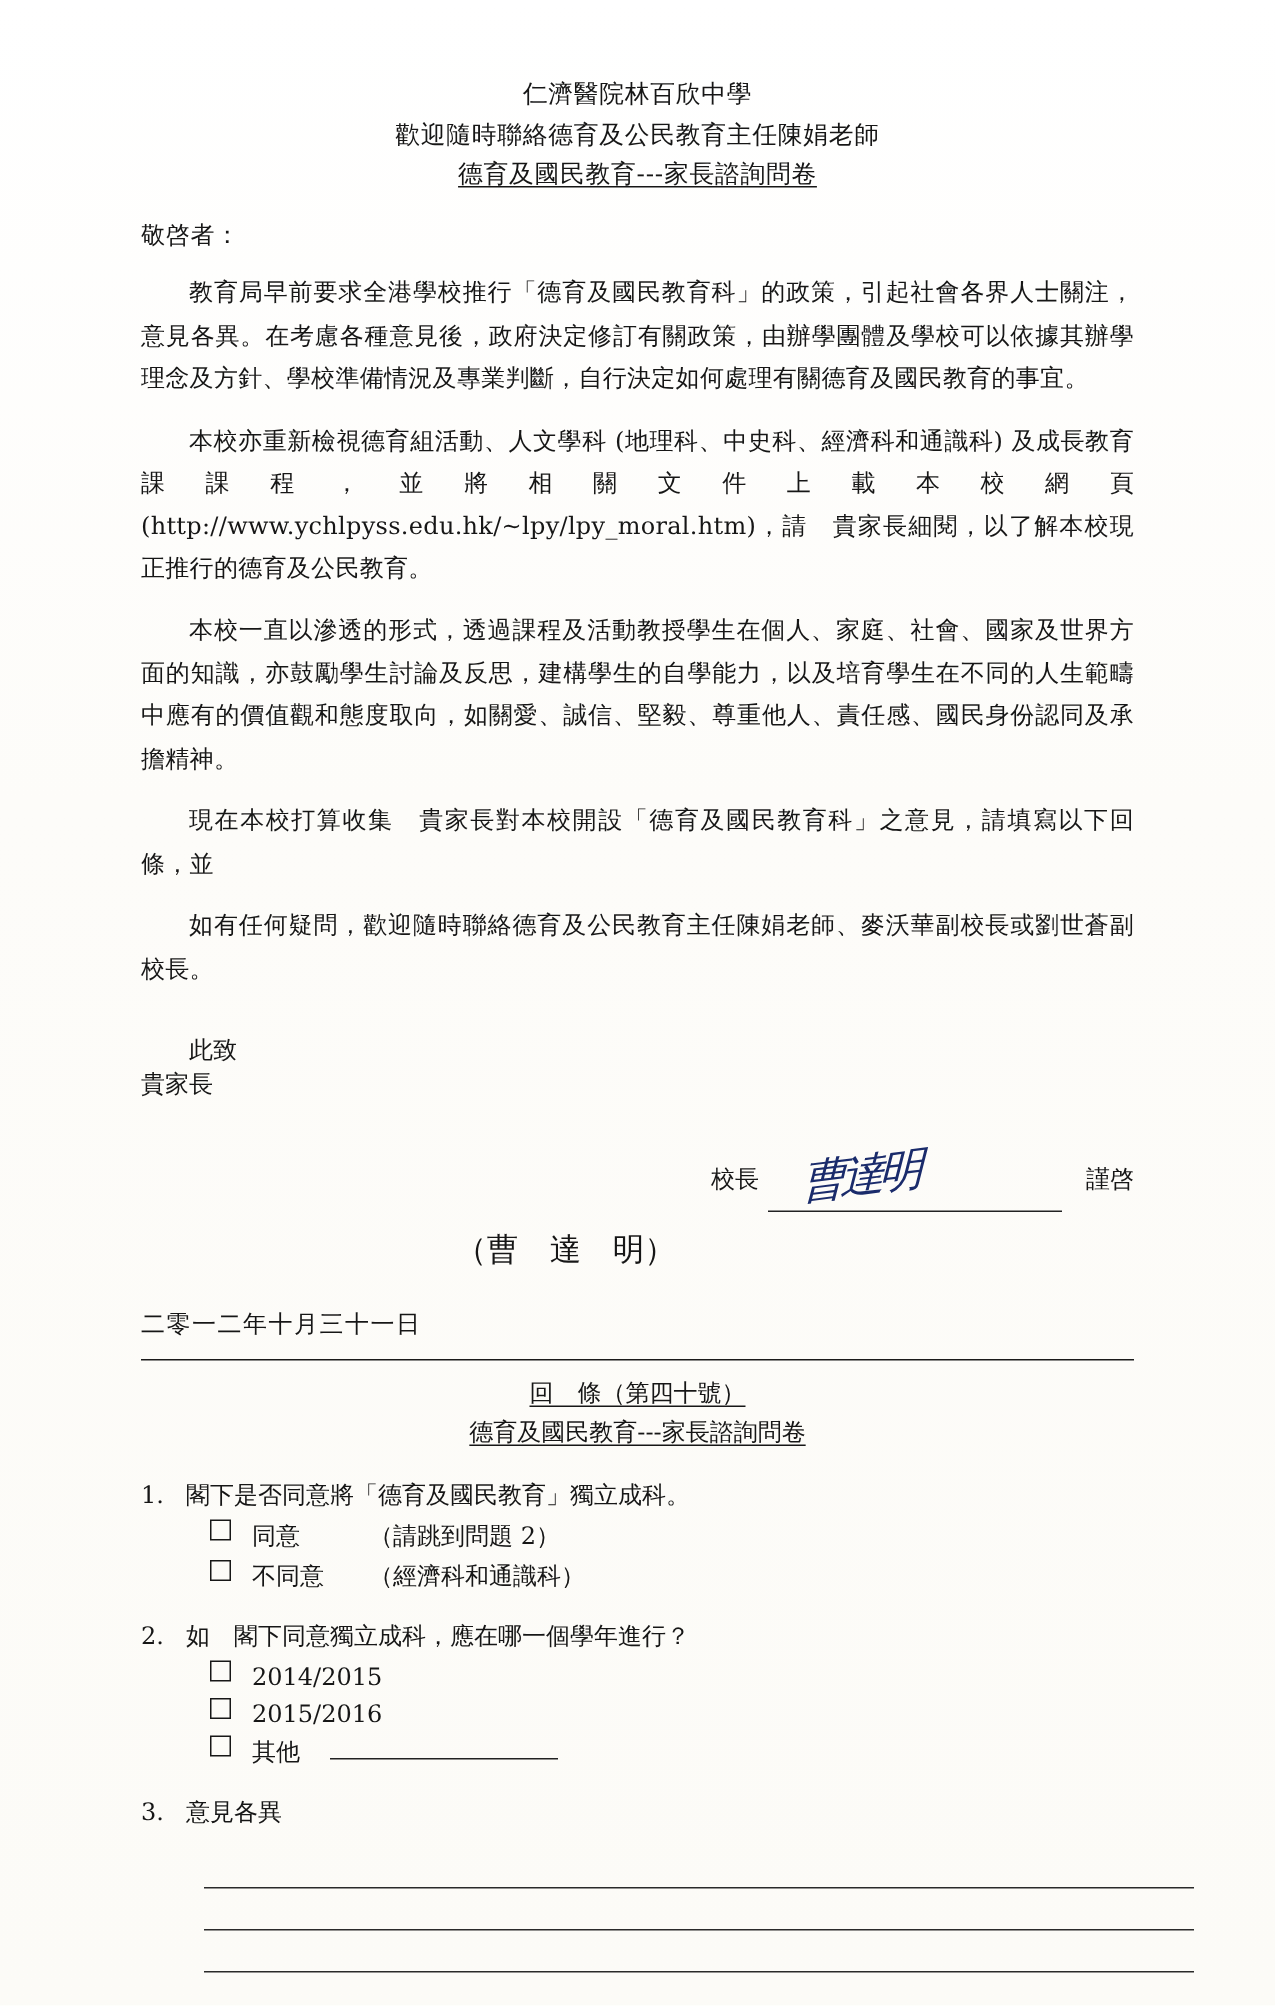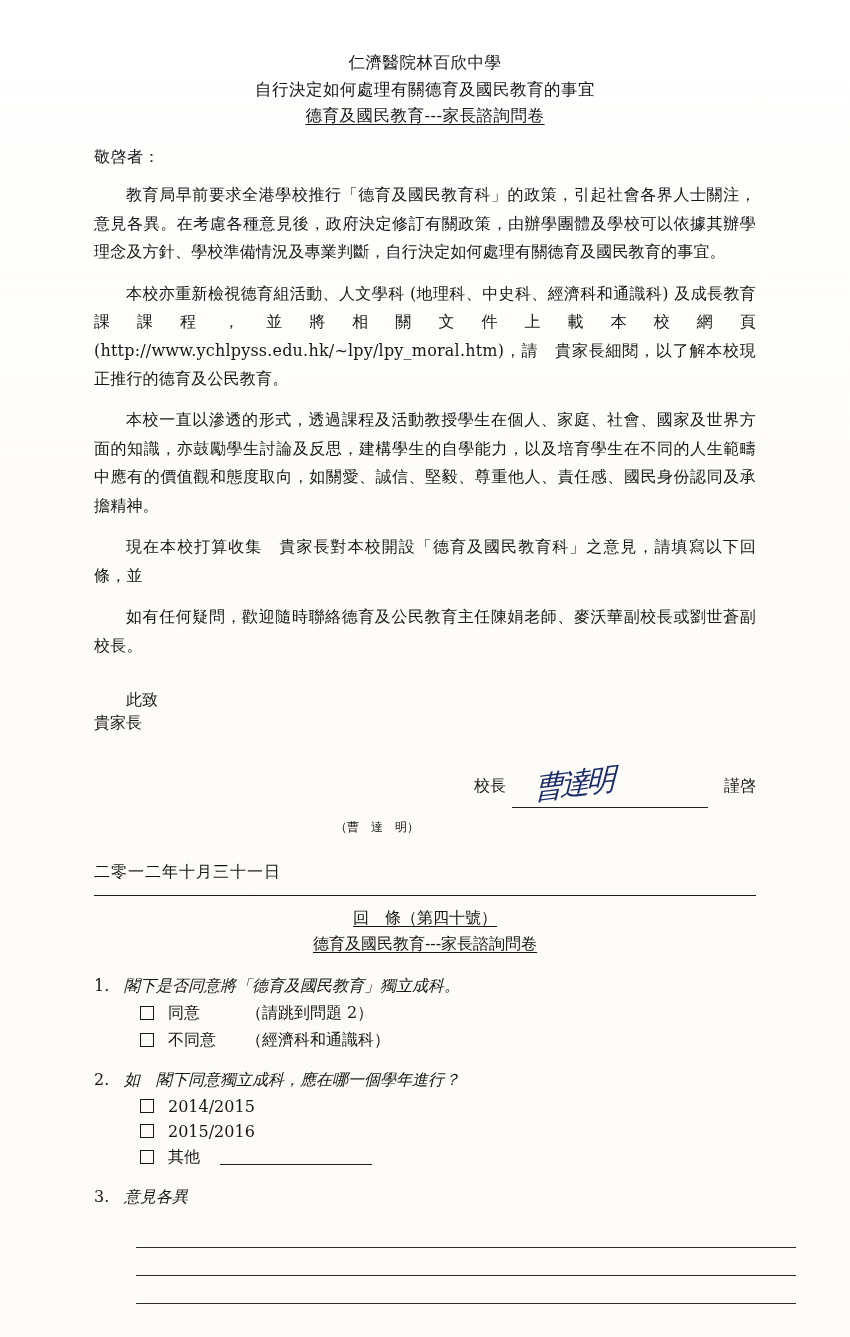--- a/index.html
+++ b/index.html
@@ -91,21 +91,21 @@
     font-size: 30px;
     color: #1a2b6b;
     transform: rotate(-7deg) skewX(-8deg);
     font-style: italic;
     letter-spacing: -4px;
     white-space: nowrap;
   }
   .sign-suffix { margin-left: 16px; padding-bottom: 2px; }
   .principal-name {
     text-align: center;
-    font-size: 12px;
+    font-size: 21px;
     margin-top: 3px;
     margin-right: 96px;
   }
   .date-line {
     margin-top: 26px;
     font-size: 16px;
     letter-spacing: 1px;
   }
   .hr {
     border: none;
@@ -122,25 +122,25 @@
   ol.q {
     list-style: none;
     margin: 20px 0 0 0;
     padding: 0;
     font-size: 16px;
   }
   ol.q > li { margin-top: 19px; }
   ol.q > li:first-child { margin-top: 0; }
   .qline { display: flex; }
   .qnum { width: 30px; flex: 0 0 30px; }
-  .qtext { flex: 1; font-style: italic; }
+  .qtext { flex: 1; }
   .opts { margin: 6px 0 0 46px; }
   .opt {
     display: flex;
-    align-items: center;
+    align-items: flex-start;
     margin-top: 6px;
     font-size: 16px;
   }
   .box {
     display: inline-block;
     width: 12px;
     height: 12px;
     border: 1.6px solid #171717;
     margin-right: 14px;
     flex: 0 0 12px;
@@ -190,21 +190,21 @@
   .gap { width: 14px; }
 </style>
 </head>
 <body>
 
 <div class="page">
   <div class="content">
 
     <div class="hdr">
       <div>仁濟醫院林百欣中學</div>
-      <div>自行決定如何處理有關德育及國民教育的事宜</div>
+      <div>歡迎隨時聯絡德育及公民教育主任陳娟老師</div>
       <div class="u">德育及國民教育---家長諮詢問卷</div>
     </div>
 
     <div class="salut">敬啓者：</div>
 
     <p class="body">教育局早前要求全港學校推行「德育及國民教育科」的政策，引起社會各界人士關注，意見各異。在考慮各種意見後，政府決定修訂有關政策，由辦學團體及學校可以依據其辦學理念及方針、學校準備情況及專業判斷，自行決定如何處理有關德育及國民教育的事宜。</p>
     <p class="body">本校亦重新檢視德育組活動、人文學科 (地理科、中史科、經濟科和通識科) 及成長教育課課程，並將相關文件上載本校網頁(http://www.ychlpyss.edu.hk/~lpy/lpy_moral.htm)，請　貴家長細閱，以了解本校現正推行的德育及公民教育。</p>
     <p class="body">本校一直以滲透的形式，透過課程及活動教授學生在個人、家庭、社會、國家及世界方面的知識，亦鼓勵學生討論及反思，建構學生的自學能力，以及培育學生在不同的人生範疇中應有的價值觀和態度取向，如關愛、誠信、堅毅、尊重他人、責任感、國民身份認同及承擔精神。</p>
     <p class="body">現在本校打算收集　貴家長對本校開設「德育及國民教育科」之意見，請填寫以下回條，並</p>
     <p class="body">如有任何疑問，歡迎隨時聯絡德育及公民教育主任陳娟老師、麥沃華副校長或劉世蒼副校長。</p>

